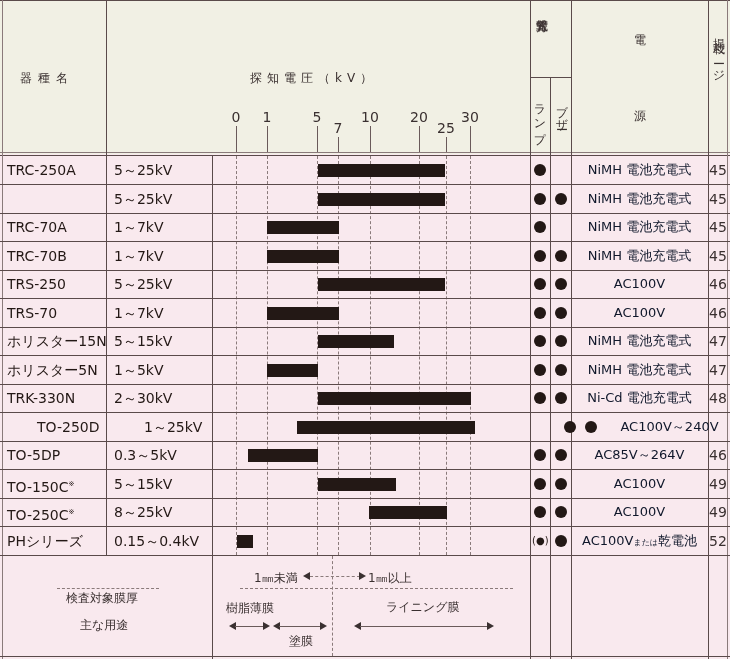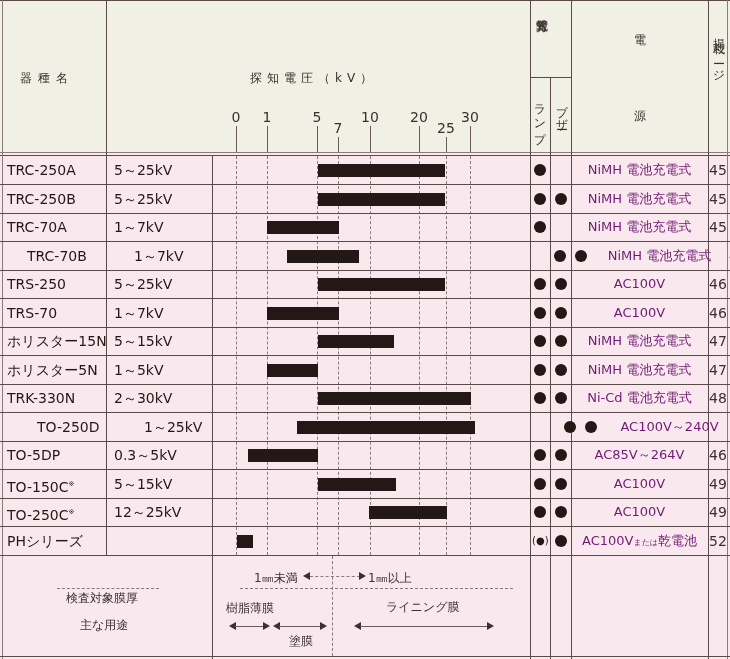--- a/index.html
+++ b/index.html
@@ -14,21 +14,21 @@
   .scale-label{position:absolute;font-size:14px;color:#3a3030;transform:translateX(-50%);}
   .hdr-text{position:absolute;font-size:12px;color:#3a3030;letter-spacing:6px;}
   .vert{position:absolute;writing-mode:vertical-rl;font-size:12px;color:#3a3030;}
   .row{position:absolute;left:0;width:586px;height:28px;}
   .cell{position:absolute;top:0;height:28px;line-height:28px;font-size:14px;white-space:nowrap;}
   .c-name{left:7px;}
   .c-range{left:114px;}
   .bar{position:absolute;top:8px;height:13px;background:#231815;}
   .dot{position:absolute;top:8px;width:12px;height:12px;border-radius:50%;background:#231815;}
   .dot-paren{position:absolute;top:0;line-height:28px;font-size:10px;}
-  .c-power{left:571px;width:137px;text-align:center;font-size:13px;color:#701a75;}
+  .c-power{left:571px;width:137px;text-align:center;font-size:13px;color:#0f172a;}
   .c-power small{font-size:8px;}
   .c-page{left:709px;font-size:14px;color:#3a3030;}
   .sup{font-size:7px;vertical-align:6px;}
   .foot-text{position:absolute;font-size:12px;color:#3a3030;white-space:nowrap;}
   .dash-h{position:absolute;height:0;border-top:1px dashed #8a7a7a;}
   .arrow-line{position:absolute;height:1px;background:#6a5a5a;}
   .arrow-l{position:absolute;width:0;height:0;border-top:4px solid transparent;border-bottom:4px solid transparent;border-right:7px solid #3a3030;}
   .arrow-r{position:absolute;width:0;height:0;border-top:4px solid transparent;border-bottom:4px solid transparent;border-left:7px solid #3a3030;}
 </style>
 </head>
@@ -94,39 +94,38 @@
     <div class="row" style="top: 156px;">
       <div class="cell c-name"><span>TRC-250A</span></div>
       <div class="cell c-range">5～25kV</div>
       <div class="bar" style="left: 318px; width: 127px;"></div>
       <div class="dot" style="left: 534px;"></div>
       <div class="cell c-power"><span>NiMH 電池充電式</span></div>
       <div class="cell c-page">45</div>
     </div>
     <div class="hline" style="left: 0px; width: 730px; top: 184px;"></div>
     <div class="row" style="top: 184.5px;">
-      <div class="cell c-name"><span>TRC-250B</span></div>
       <div class="cell c-range">5～25kV</div>
       <div class="bar" style="left: 318px; width: 127px;"></div>
       <div class="dot" style="left: 534px;"></div>
       <div class="dot" style="left: 555px;"></div>
       <div class="cell c-power"><span>NiMH 電池充電式</span></div>
       <div class="cell c-page">45</div>
     </div>
     <div class="hline" style="left: 0px; width: 730px; top: 212.5px;"></div>
     <div class="row" style="top: 213px;">
       <div class="cell c-name"><span>TRC-70A</span></div>
       <div class="cell c-range">1～7kV</div>
       <div class="bar" style="left: 267px; width: 72px;"></div>
       <div class="dot" style="left: 534px;"></div>
       <div class="cell c-power"><span>NiMH 電池充電式</span></div>
       <div class="cell c-page">45</div>
     </div>
     <div class="hline" style="left: 0px; width: 730px; top: 241px;"></div>
-    <div class="row" style="top: 241.5px; margin-left: 20px;">
+    <div class="row" style="top: 241.5px;">
       <div class="cell c-name"><span>TRC-70B</span></div>
       <div class="cell c-range">1～7kV</div>
       <div class="bar" style="left: 267px; width: 72px;"></div>
       <div class="dot" style="left: 534px;"></div>
       <div class="dot" style="left: 555px;"></div>
       <div class="cell c-power"><span>NiMH 電池充電式</span></div>
       <div class="cell c-page">45</div>
     </div>
     <div class="hline" style="left: 0px; width: 730px; top: 269.5px;"></div>
     <div class="row" style="top: 270px;">
@@ -204,30 +203,31 @@
       <div class="cell c-range">5～15kV</div>
       <div class="bar" style="left: 318px; width: 78px;"></div>
       <div class="dot" style="left: 534px;"></div>
       <div class="dot" style="left: 555px;"></div>
       <div class="cell c-power"><span>AC100V</span></div>
       <div class="cell c-page">49</div>
     </div>
     <div class="hline" style="left: 0px; width: 730px; top: 497.5px;"></div>
     <div class="row" style="top: 498px; padding-left: 28px;">
       <div class="cell c-name"><span>TO-250C</span><span class="sup">※</span></div>
-      <div class="cell c-range">12～25kV</div>
+      <div class="cell c-range">8～25kV</div>
       <div class="bar" style="left: 369px; width: 78px;"></div>
       <div class="dot" style="left: 534px;"></div>
       <div class="dot" style="left: 555px;"></div>
       <div class="cell c-power"><span>AC100V</span></div>
       <div class="cell c-page">49</div>
     </div>
     <div class="hline" style="left: 0px; width: 730px; top: 526px;"></div>
     <div class="row" style="top: 526.5px;">
       <div class="cell c-name"><span>PHシリーズ</span></div>
+      <div class="cell c-range">0.15～0.4kV</div>
       <div class="bar" style="left: 237px; width: 16px;"></div>
       <div class="dot-paren" style="left: 532px;">(●)</div>
       <div class="dot" style="left: 555px;"></div>
       <div class="cell c-power"><span>AC100V</span><small>または</small><span>乾電池</span></div>
       <div class="cell c-page">52</div>
     </div>
     <div class="hline" style="left: 0px; width: 730px; top: 554.5px;"></div>
   </div>
 
 <div class="hline" style="left:0;top:555px;width:730px;"></div>

